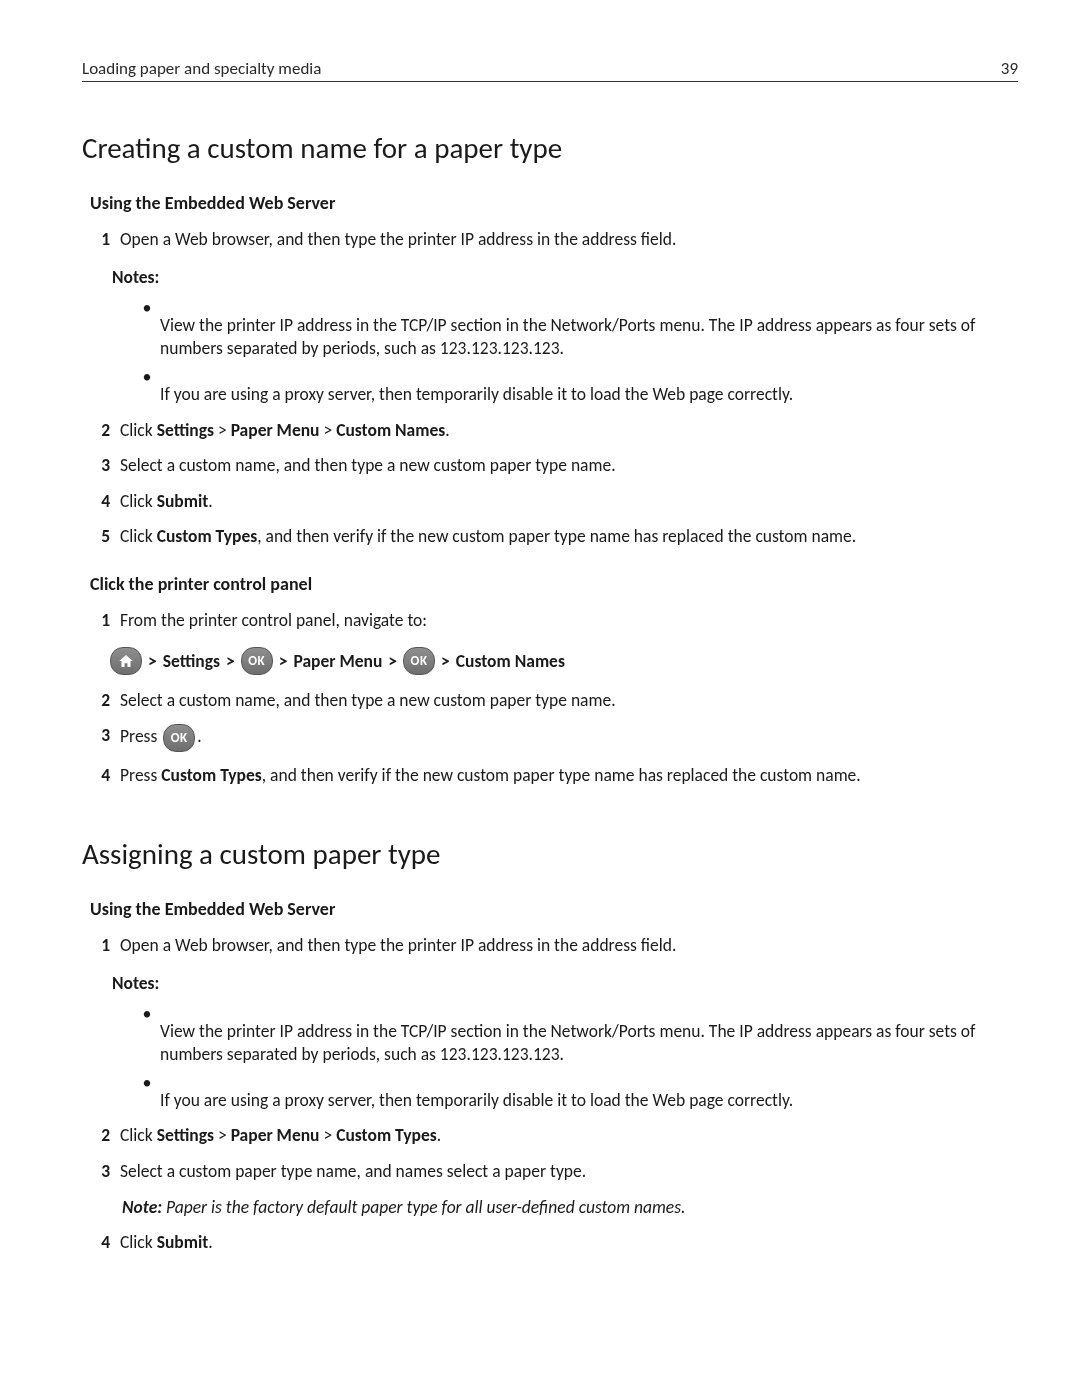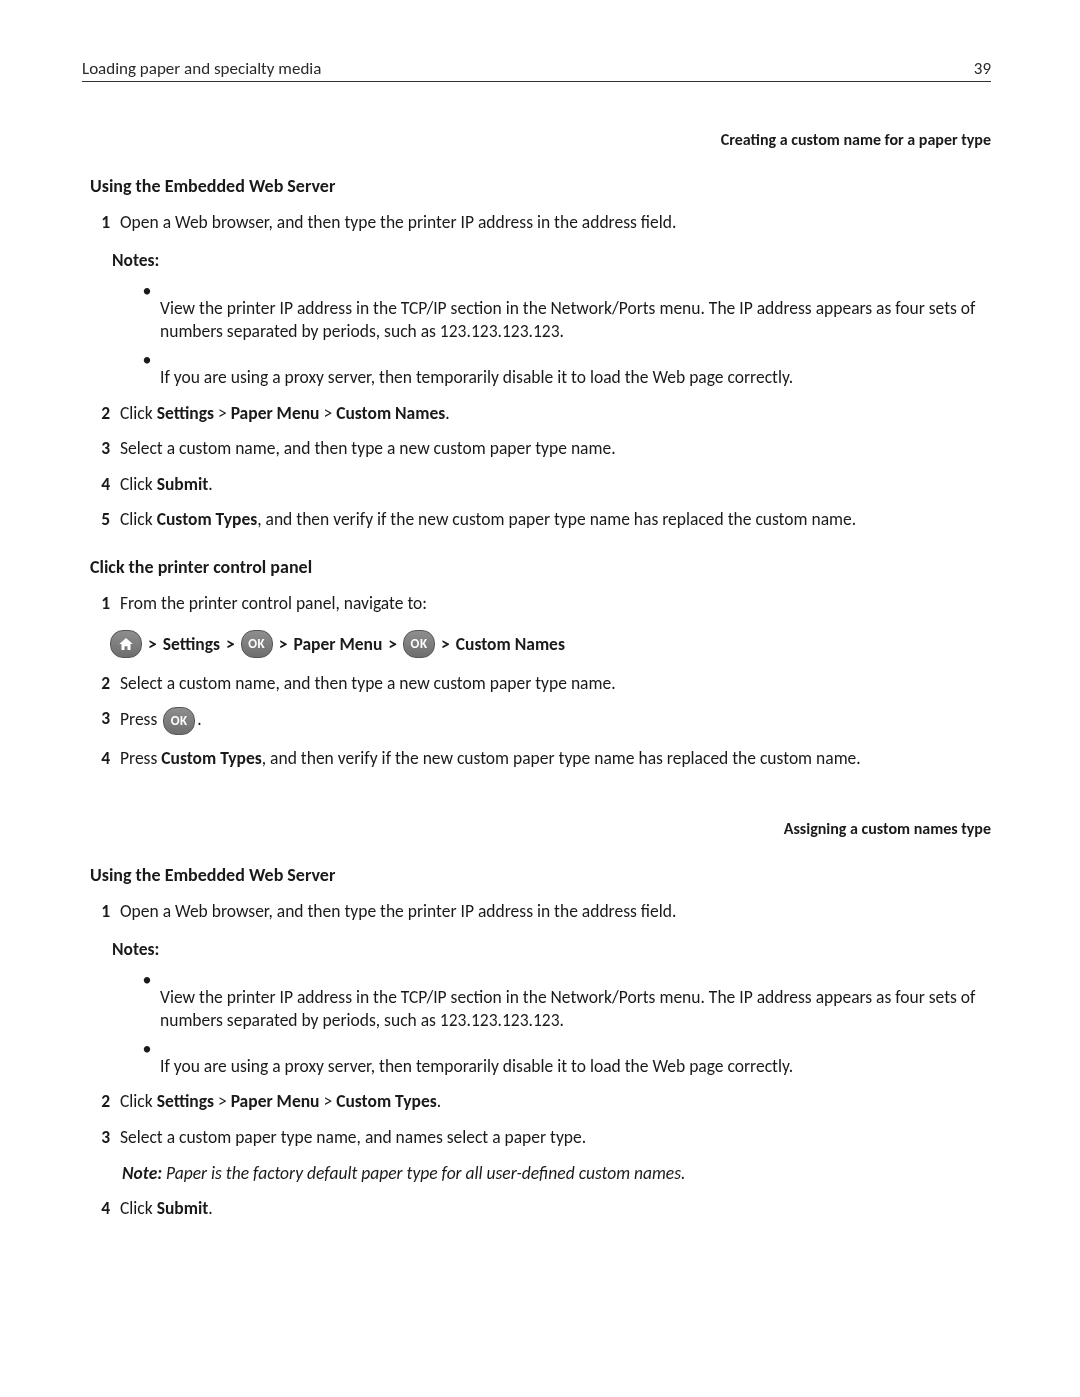--- a/index.html
+++ b/index.html
@@ -6,39 +6,38 @@
     font-family: Calibri, "Segoe UI", Arial, sans-serif;
     font-size: 17.5px;
     color: #1a1a1a;
     margin: 0;
     padding: 0;
     background: #fff;
   }
   .page {
     width: 1080px;
     min-height: 1397px;
-    padding: 58px 89px 60px 82px;
+    padding: 58px 62px 60px 82px;
     box-sizing: border-box;
   }
   .header-row {
     display: flex;
     justify-content: space-between;
     font-size: 17px;
     color: #2a2a2a;
     margin-bottom: 2px;
   }
   .header-line {
     border-bottom: 1px solid #333;
     margin-bottom: 48px;
   }
   h1 {
-    font-size: 16px;
-    font-weight: bold;
+    font-size: 29px;
+    font-weight: normal;
     margin: 0 0 26px 0;
-    text-align: right;
   }
   h2 {
     font-size: 18px;
     font-weight: bold;
     margin: 24px 0 14px 8px;
   }
   .step {
     display: flex;
     margin: 12px 0 12px 0;
   }
@@ -207,21 +206,21 @@
 
   <div class="step">
     <div class="step-num">4</div>
     <div class="step-body">
       <span>Press </span><span class="bold">Custom Types</span><span>, and then verify if the new custom paper type name has replaced the custom name.</span>
     </div>
   </div>
 
   <div class="section-gap"></div>
 
-  <h1>Assigning a custom names type</h1>
+  <h1>Assigning a custom paper type</h1>
 
   <h2>Using the Embedded Web Server</h2>
 
   <div class="step">
     <div class="step-num">1</div>
     <div class="step-body">Open a Web browser, and then type the printer IP address in the address field.</div>
   </div>
 
   <div class="notes-label">Notes:</div>
 

